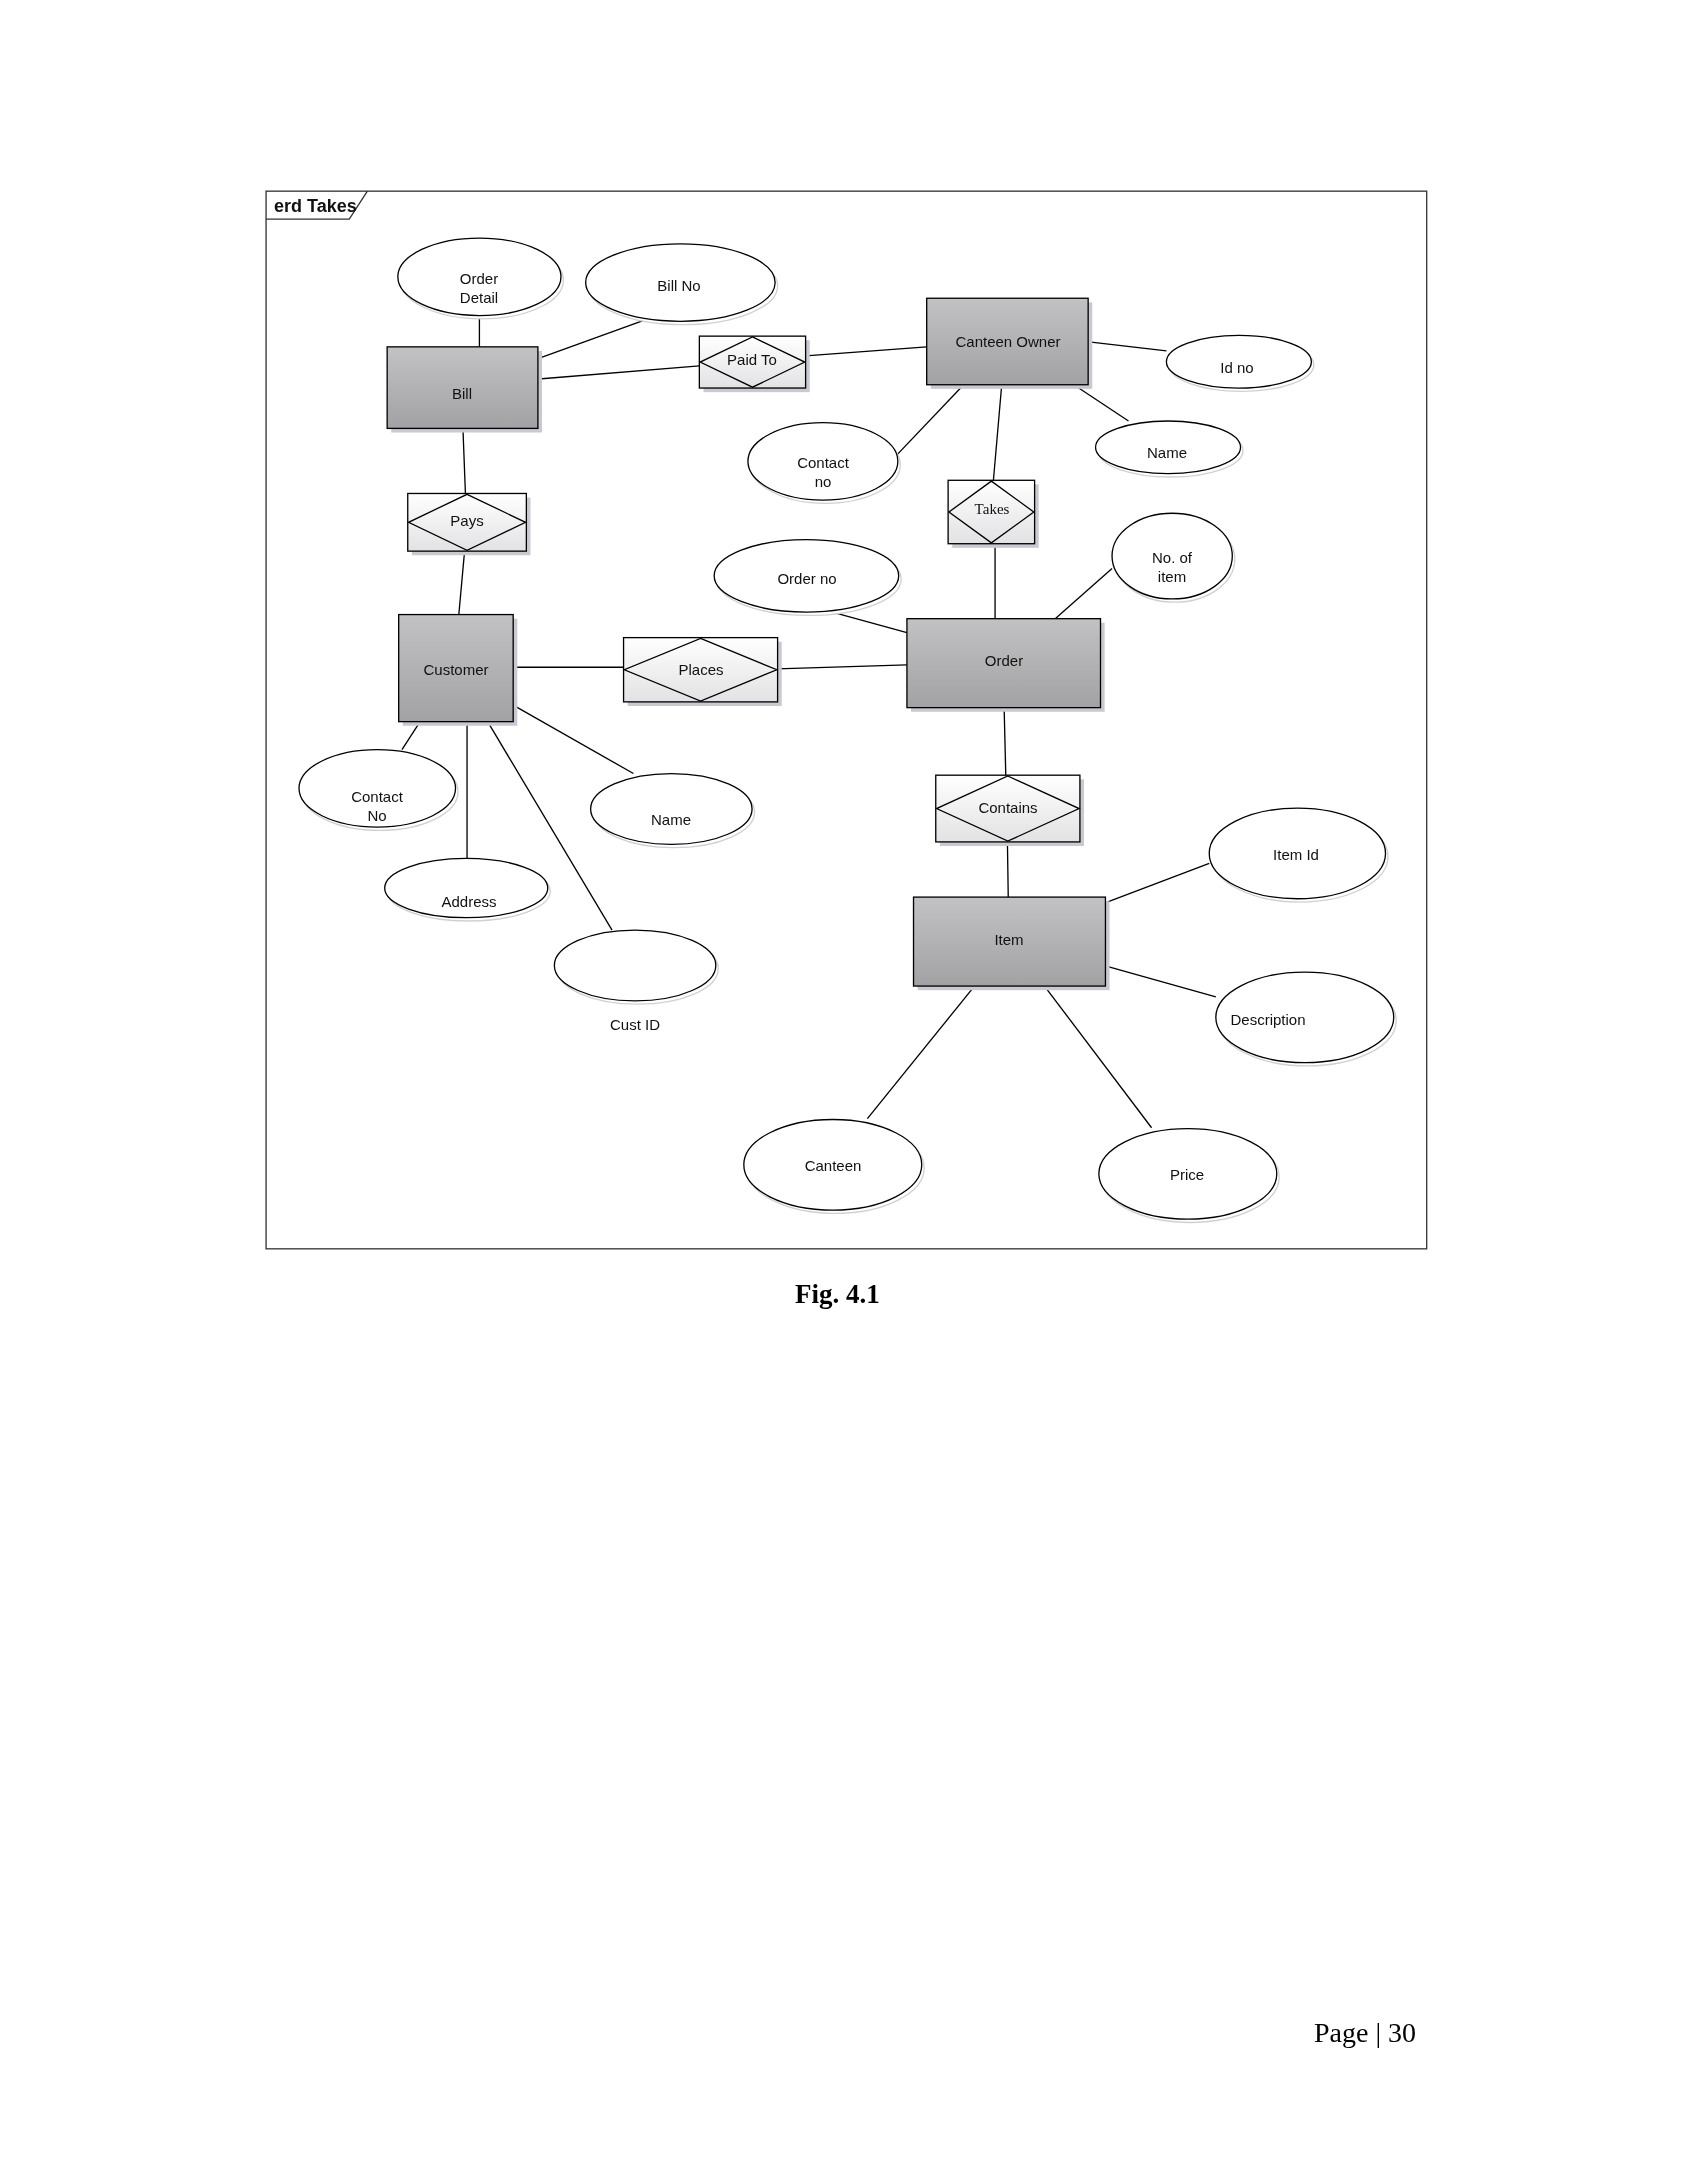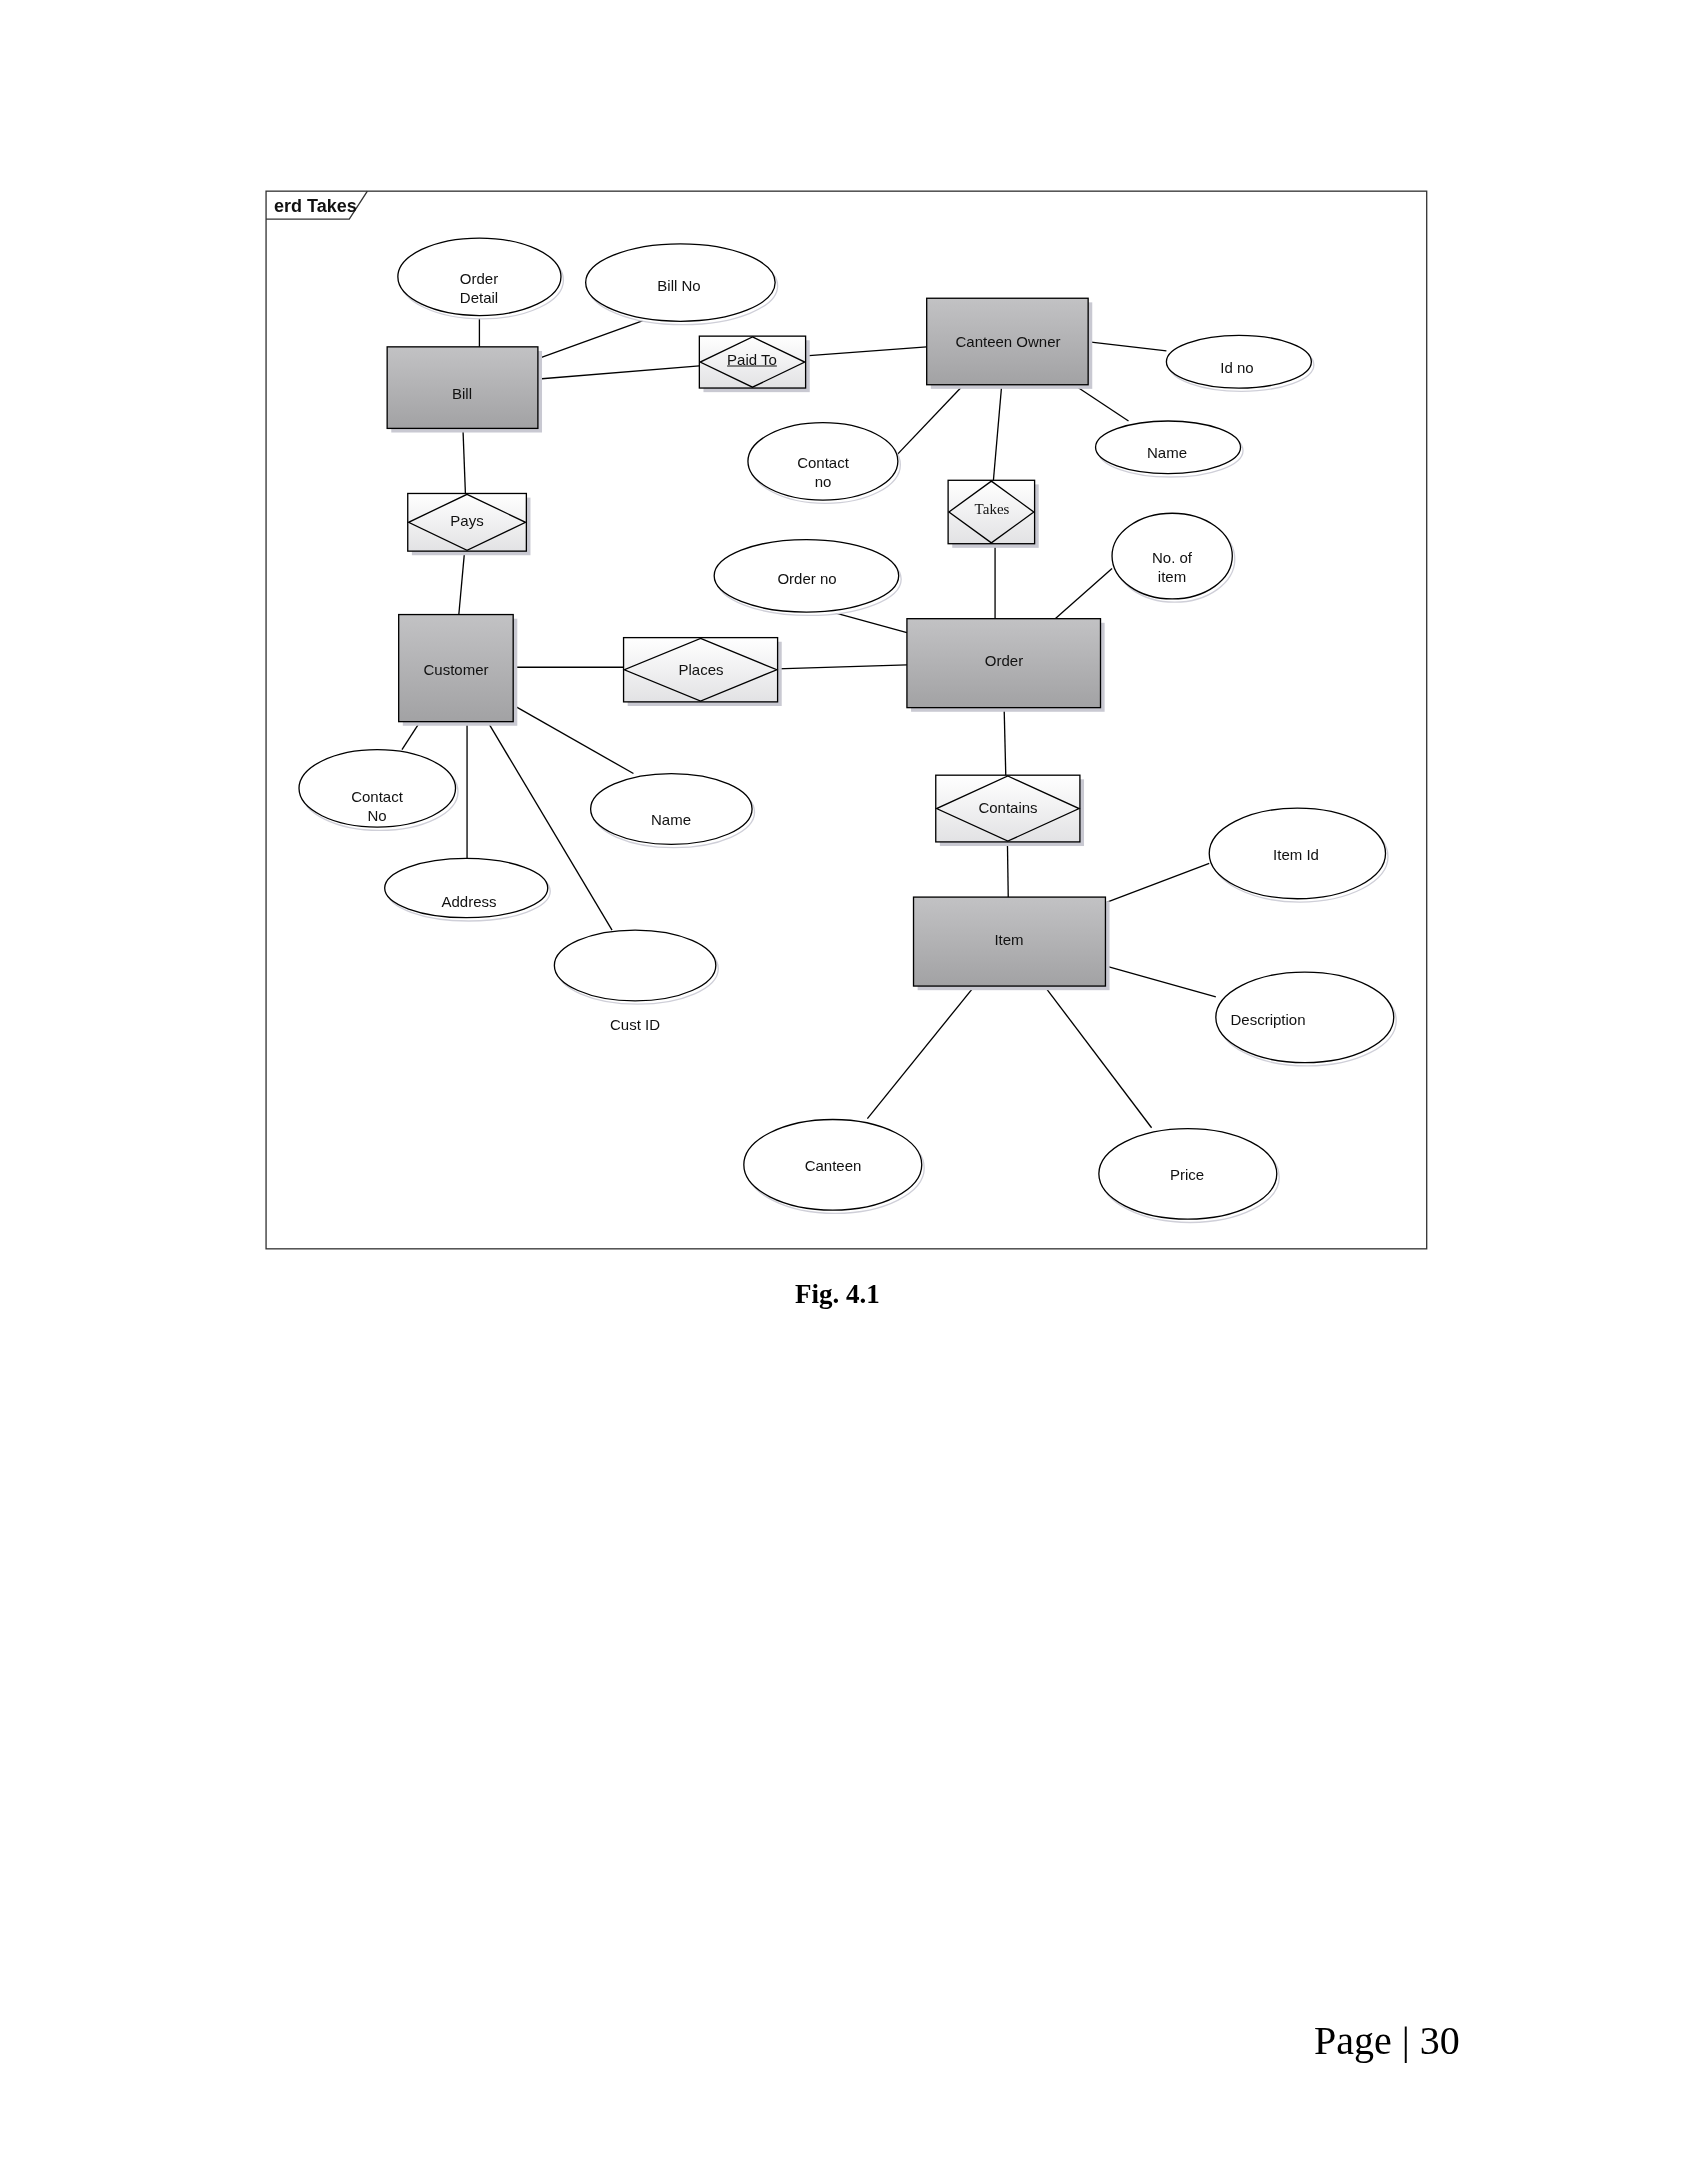--- a/index.html
+++ b/index.html
@@ -1,21 +1,21 @@
 <!DOCTYPE html>
 <html style="font-size:13px"><head>
 <meta charset="utf-8">
 <style>
   html, body { margin: 0; padding: 0; background: #ffffff; }
   body { width: 1687px; height: 2183px; position: relative; overflow: hidden; font-family: "Liberation Sans", sans-serif; }
   #canvas { position: absolute; left: 0; top: 0; }
   .lbl { position: absolute; transform: translate(-50%, -50%); text-align: center; font-family: "Liberation Sans", sans-serif; font-size: 15px; line-height: 19px; color: #111; white-space: pre-line; pointer-events: none; }
   .tab-label { position: absolute; font-family: "Liberation Sans", sans-serif; font-weight: bold; font-size: 18px; color: #111; }
   .caption { position: absolute; font-family: "Liberation Serif", serif; font-weight: bold; font-size: 27px; color: #000; }
-  .page-num { position: absolute; font-family: "Liberation Serif", serif; font-size: 40px; color: #000; }
+  .page-num { position: absolute; font-family: "Liberation Serif", serif; font-size: 28px; color: #000; }
 </style>
 </head>
 <body>
 
 <svg id="canvas" width="1687" height="2183" viewBox="0 0 2048 2650" xmlns="http://www.w3.org/2000/svg">
   <defs>
     <linearGradient id="entGrad" x1="0" y1="0" x2="0" y2="1">
       <stop offset="0" stop-color="#c2c2c4"></stop>
       <stop offset="1" stop-color="#a2a2a4"></stop>
     </linearGradient>
@@ -168,21 +168,21 @@
 </svg>
 
 <div class="tab-label" style="left:274px; top:196px;">erd Takes</div>
 
 <div class="lbl" style="left:462px; top:393px;">Bill</div>
 <div class="lbl" style="left:1008px; top:341px;">Canteen Owner</div>
 <div class="lbl" style="left:456px; top:669px;">Customer</div>
 <div class="lbl" style="left:1004px; top:660px;">Order</div>
 <div class="lbl" style="left:1009px; top:939px;">Item</div>
 
-<div class="lbl" style="left:752px; top:359px;text-decoration:underline;">Paid To</div>
+<div class="lbl" style="left:752px; top:359px;">Paid To</div>
 <div class="lbl" style="left:467px; top:520px;">Pays</div>
 <div class="lbl" style="left:992px; top:509px;font-family:Liberation Serif, serif;">Takes</div>
 <div class="lbl" style="left:701px; top:669px;">Places</div>
 <div class="lbl" style="left:1008px; top:807px;">Contains</div>
 
 <div class="lbl" style="left:479px; top:288px;">Order
 Detail</div>
 <div class="lbl" style="left:642px; top:285px;margin-left:37px;">Bill No</div>
 <div class="lbl" style="left:1237px; top:367px;">Id no</div>
 <div class="lbl" style="left:1167px; top:452px;">Name</div>

